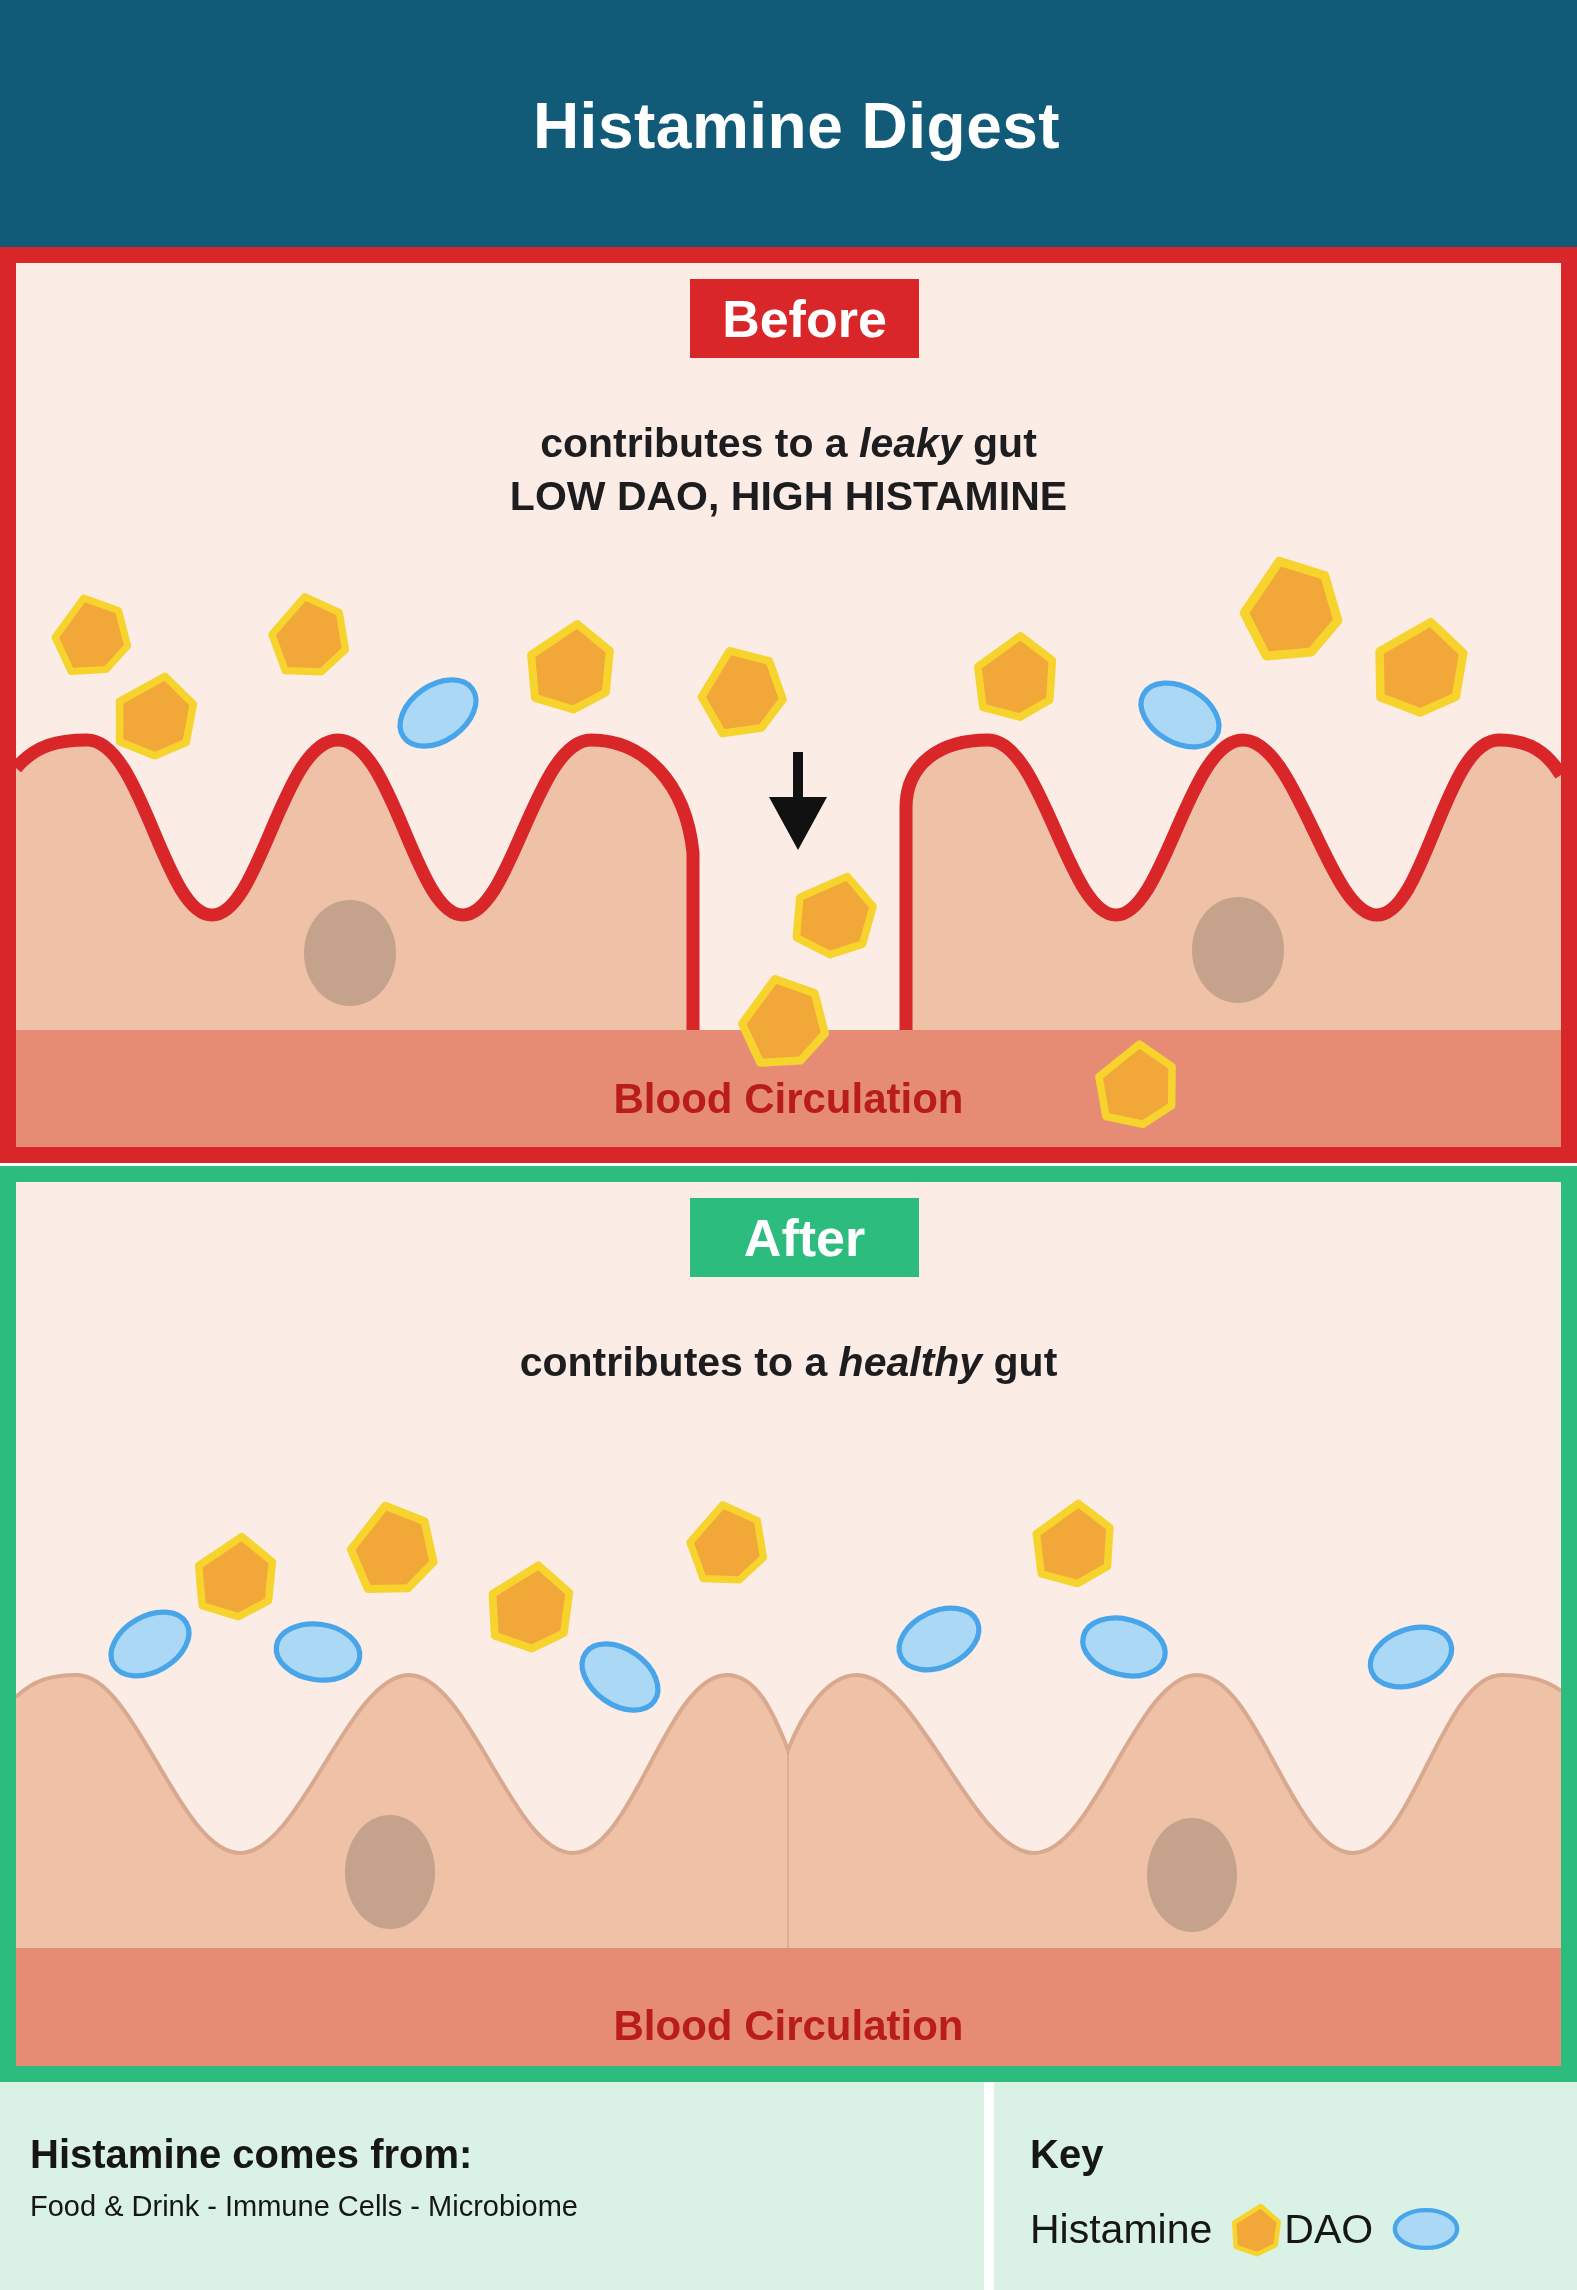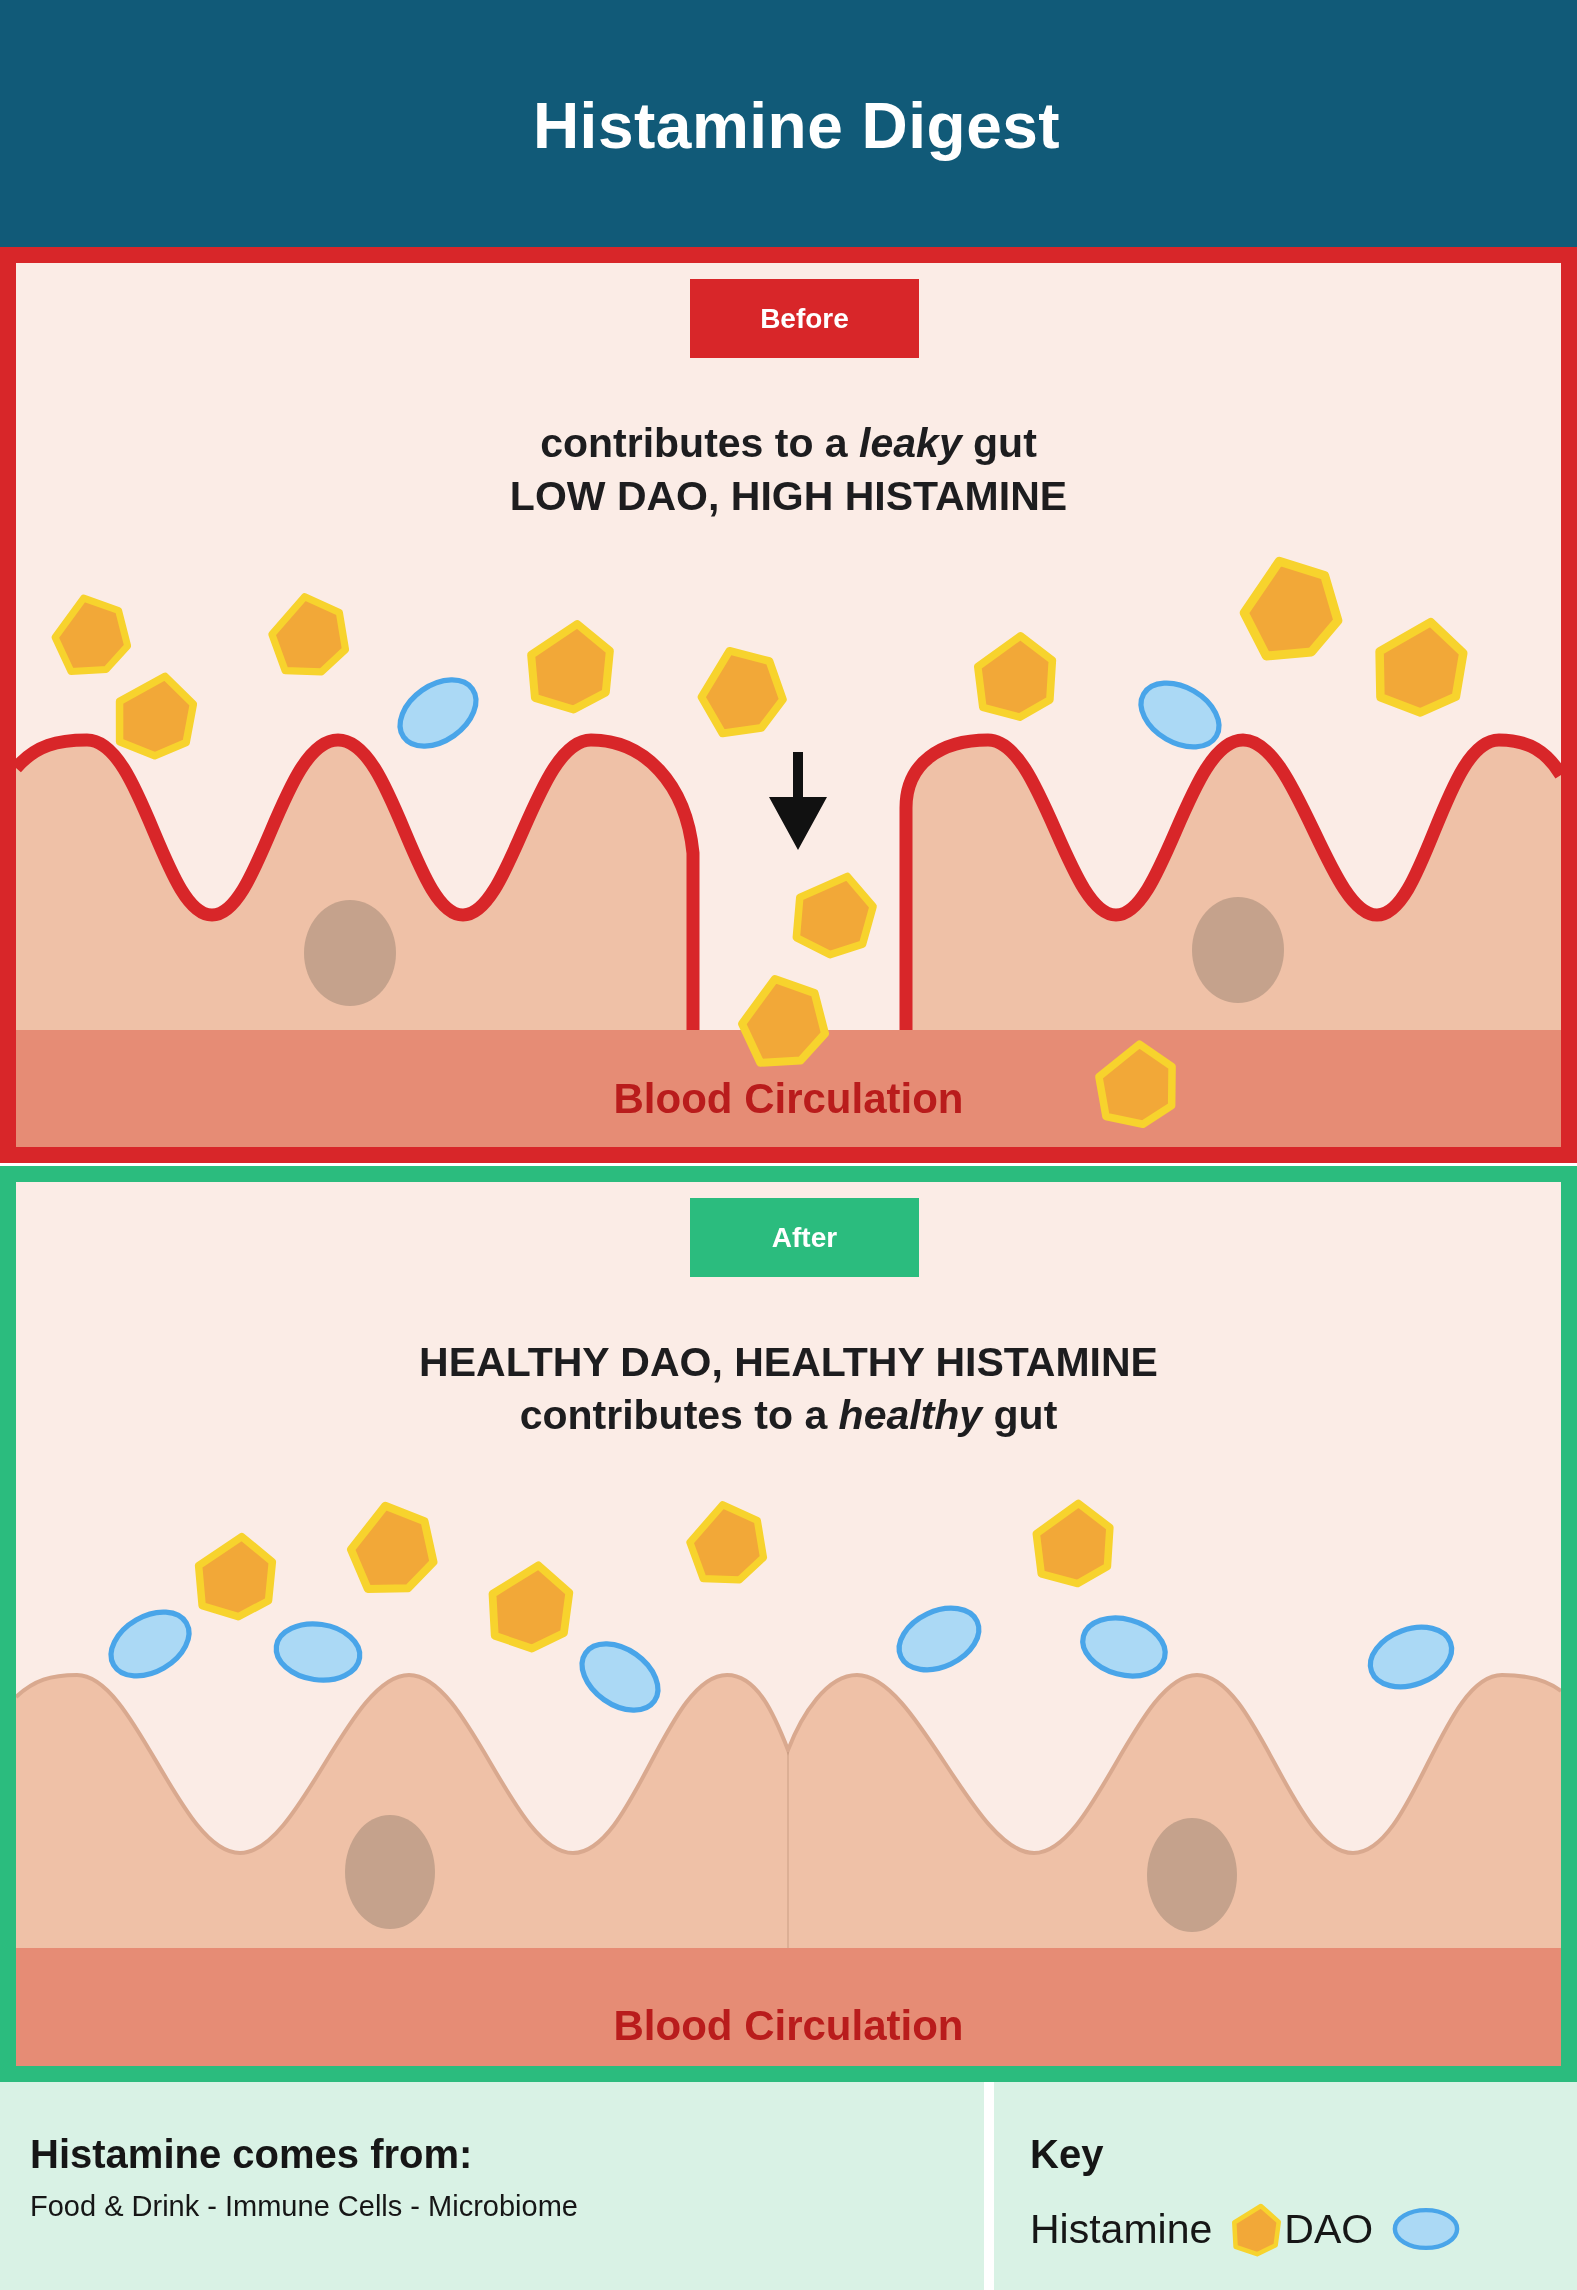--- a/index.html
+++ b/index.html
@@ -8,21 +8,21 @@
   
   #header{position:absolute;left:0;top:0;width:1577px;height:247px;background:#115A78;}
   #header .title{position:absolute;left:0;top:0;width:100%;height:247px;line-height:252px;
                  text-align:center;color:#ffffff;font-size:64px;font-weight:bold;letter-spacing:.5px;margin-left:8px;}
   
   .panel{position:absolute;left:0;width:1577px;height:916px;box-sizing:border-box;background:#FBECE6;}
   #panel-before{top:247px;border:16px solid #D82629;}
   #panel-after{top:1166px;border:16px solid #2BBC7E;}
   .tab{position:absolute;top:16px;left:674px;width:229px;height:79px;
        display:flex;align-items:center;justify-content:center;
-       color:#ffffff;font-size:28px;font-weight:bold;}
+       color:#ffffff;font-size:52px;font-weight:bold;}
   #panel-before .tab{background:#D82629;}
   #panel-after .tab{background:#2BBC7E;}
   .panel-heading{position:absolute;left:0;top:154px;width:1545px;text-align:center;
                  color:#1D1D1F;font-size:41px;font-weight:bold;line-height:53px;}
   .panel-heading .ital{font-style:italic;}
   .gut-svg{position:absolute;left:0;top:0;width:1545px;height:884px;}
   .blood-label{position:absolute;left:0;width:1545px;text-align:center;
                color:#b91c1c;font-size:42px;font-weight:bold;line-height:48px;}
   #panel-before .blood-label{top:812px;}
   #panel-after .blood-label{top:820px;}
@@ -118,21 +118,20 @@
         </g>
     </svg>
 
     <div class="blood-label">Blood Circulation</div>
   </section>
 
   <section class="panel" id="panel-after">
     <div class="tab">After</div>
 
     <div class="panel-heading">
-      <div>HEALTHY DAO, HEALTHY HISTAMINE</div>
       <div><span>contributes to a </span><span class="ital">healthy</span><span> gut</span></div>
     </div>
 
     <svg class="gut-svg" viewBox="0 0 1545 884">
 
       <path fill="#EFC1A7" d="M 0,515 C 18,498 35,493 61,493 C 119,493 164,671 224,671 C 284,671 333,493 393,493
            C 453,493 497,671 557,671 C 617,671 651,493 711,493 C 741,493 758,532 772,568
            C 786,532 811,493 841,493 C 901,493 958,671 1018,671 C 1078,671 1121,493 1181,493
            C 1241,493 1277,671 1337,671 C 1397,671 1426,493 1486,493 C 1516,493 1533,500 1545,509
            L 1545,884 L 0,884 Z"></path>

